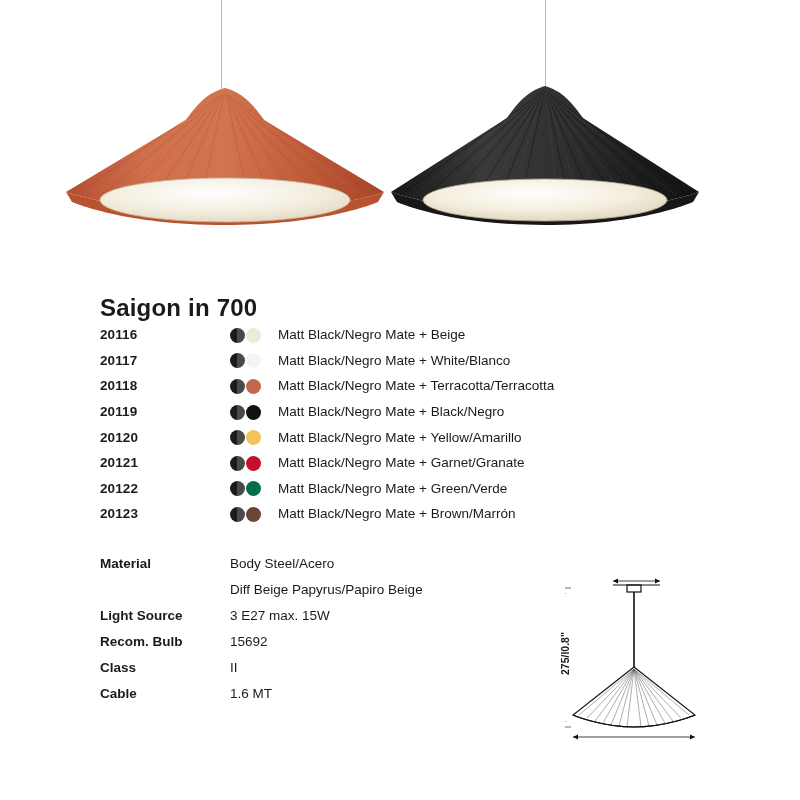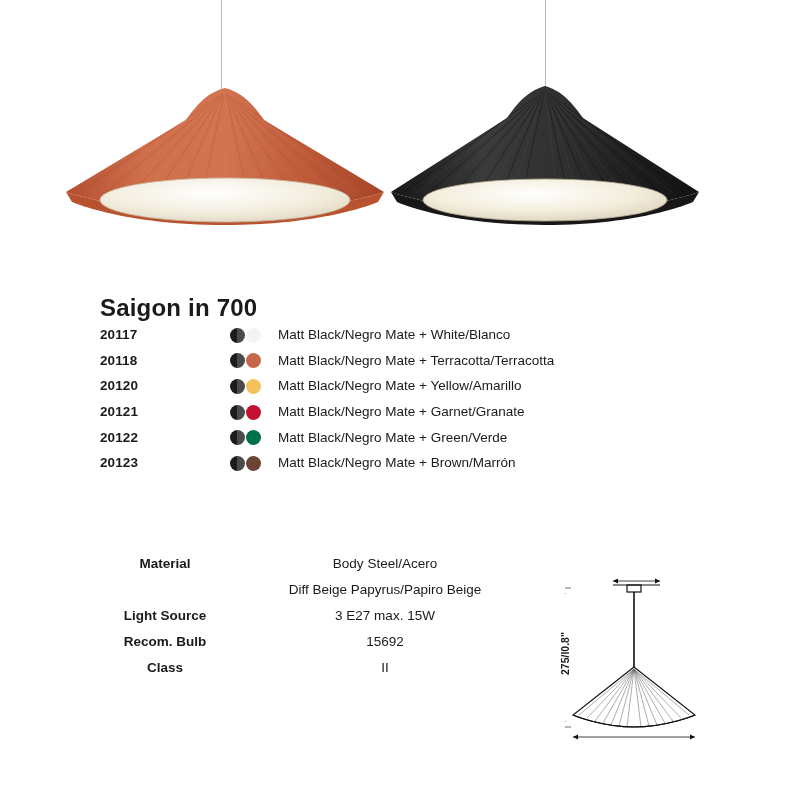--- a/index.html
+++ b/index.html
@@ -90,21 +90,20 @@
     top: 551px;
     width: 440px;
     border-collapse: collapse;
   }
   .specs tr { height: 26px; }
   .specs td {
     font-size: 13.5px;
     vertical-align: top;
     padding: 0;
     line-height: 26px;
-    text-align: center;
   }
   .specs td.label {
     width: 130px;
     font-weight: bold;
   }
   .specs td.value b { font-weight: normal; }
 
   
   .drawing {
     position: absolute;
@@ -238,32 +237,46 @@
       <ellipse cx="160" cy="118" rx="122" ry="21" fill="none" stroke="#b5ab94" stroke-width="0.8"></ellipse>
     </svg>
   </div>
 </div>
 
 <div class="title">Saigon in 700</div>
 
 <table class="variants">
   <tbody>
     <tr>
+      <td class="code">20116</td>
+      <td class="swatches">
+        <span class="sw half"></span><span class="sw" style="background:#efe9da"></span>
+      </td>
+      <td class="desc">Matt Black/Negro Mate + Beige</td>
+    </tr>
+    <tr>
       <td class="code">20117</td>
       <td class="swatches">
         <span class="sw half"></span><span class="sw" style="background:#f4f4f2"></span>
       </td>
       <td class="desc">Matt Black/Negro Mate + White/Blanco</td>
     </tr>
     <tr>
       <td class="code">20118</td>
       <td class="swatches">
         <span class="sw half"></span><span class="sw" style="background:#c4674a"></span>
       </td>
       <td class="desc">Matt Black/Negro Mate + Terracotta/Terracotta</td>
+    </tr>
+    <tr>
+      <td class="code">20119</td>
+      <td class="swatches">
+        <span class="sw half"></span><span class="sw" style="background:#111111"></span>
+      </td>
+      <td class="desc">Matt Black/Negro Mate + Black/Negro</td>
     </tr>
     <tr>
       <td class="code">20120</td>
       <td class="swatches">
         <span class="sw half"></span><span class="sw" style="background:#f3c25c"></span>
       </td>
       <td class="desc">Matt Black/Negro Mate + Yellow/Amarillo</td>
     </tr>
     <tr>
       <td class="code">20121</td>
@@ -303,20 +316,24 @@
       <td class="label">Light Source</td>
       <td class="value">3 E27 max. 15W</td>
     </tr>
     <tr>
       <td class="label">Recom. Bulb</td>
       <td class="value">15692</td>
     </tr>
     <tr>
       <td class="label">Class</td>
       <td class="value">II</td>
+    </tr>
+    <tr>
+      <td class="label">Cable</td>
+      <td class="value">1.6 MT</td>
     </tr>
   </tbody>
 </table>
 
 <div class="drawing">
 
   
   
   <div class="dim-text dim-left">275/l0.8"</div>
 

